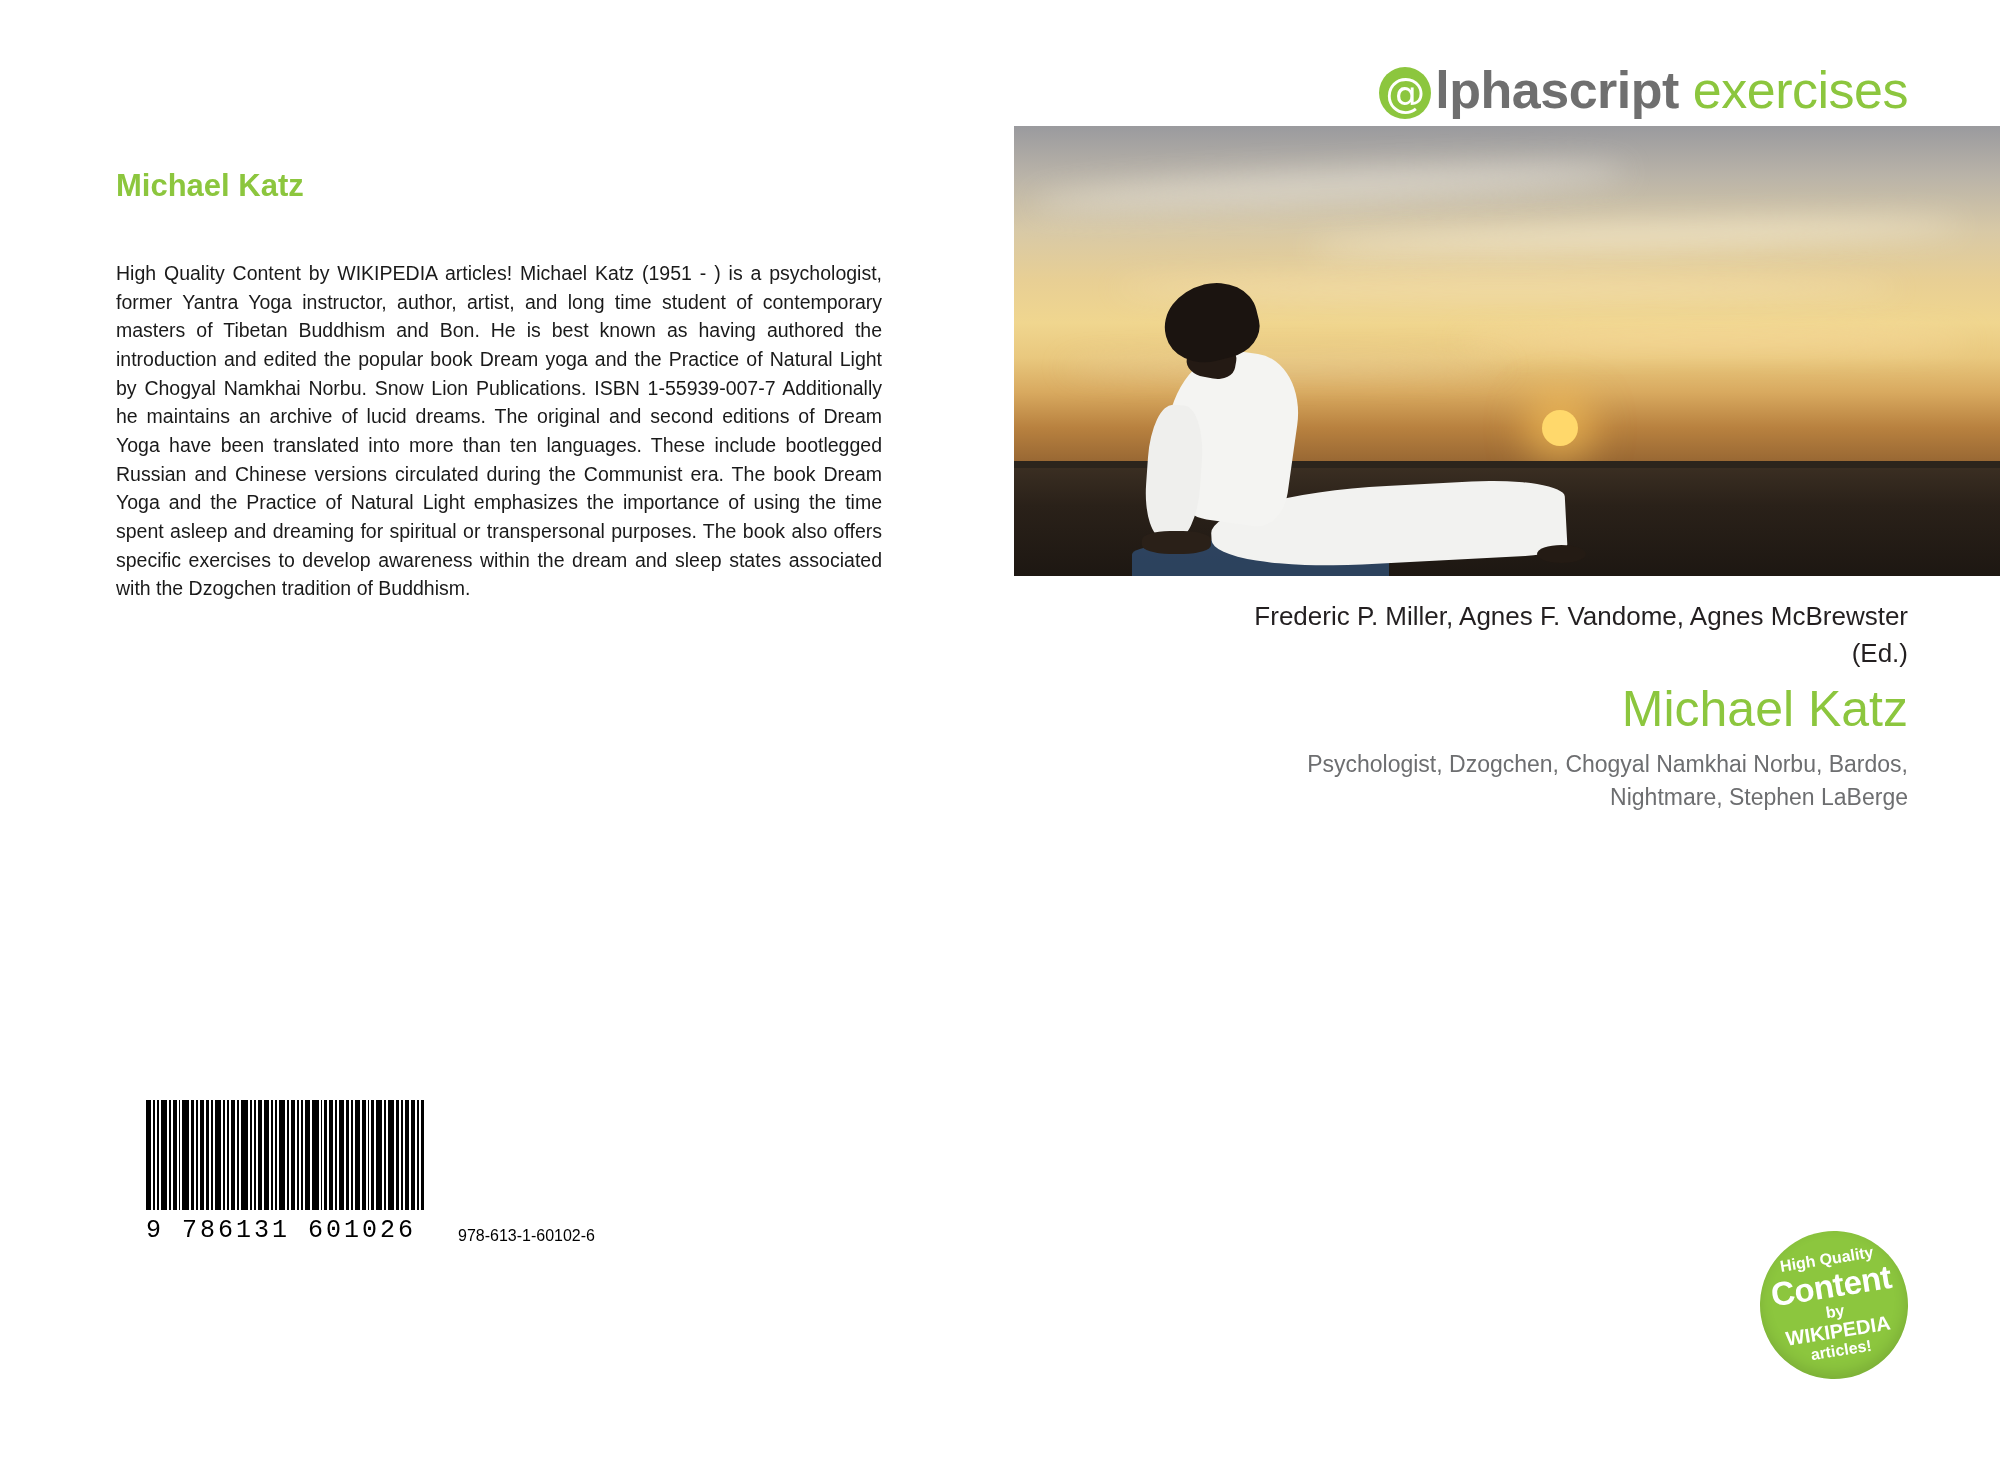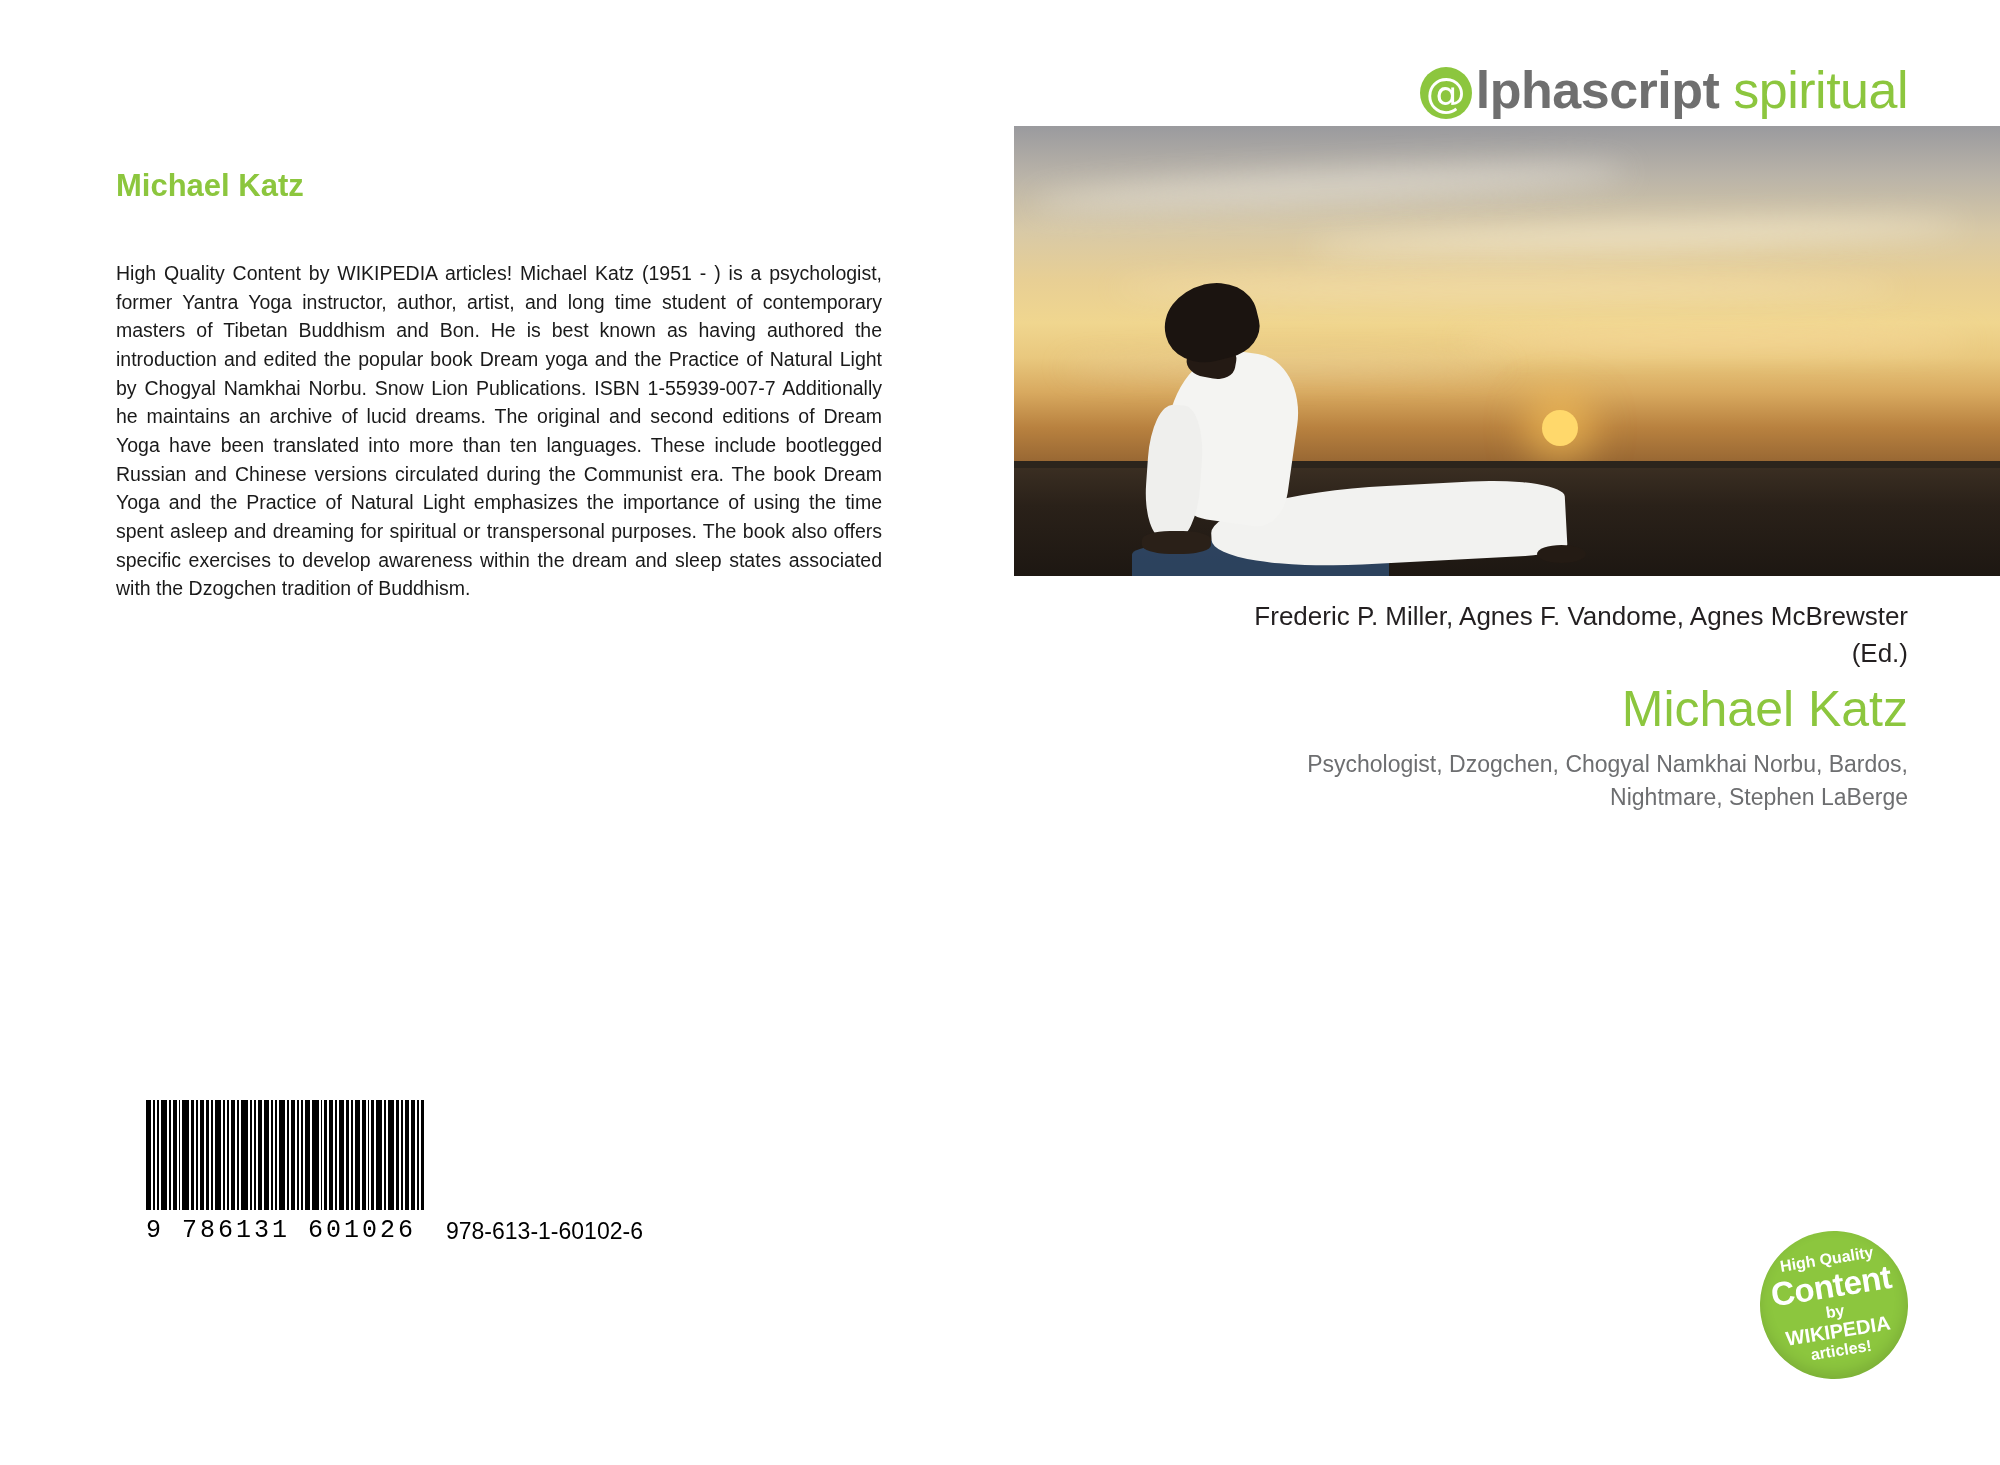--- a/index.html
+++ b/index.html
@@ -106,23 +106,23 @@
     align-items: flex-end;
   }
   #barcode-number {
     font-family: "Liberation Mono", monospace;
     font-size: 25px;
     letter-spacing: 3px;
     color: #000;
     width: 290px;
   }
   #isbn-text {
-    font-size: 23px;
+    font-size: 16px;
     color: #000;
-    margin-left: 10px;
+    margin-left: 22px;
     font-family: "Liberation Sans", sans-serif;
   }
 
   
   #front-cover {
     position: absolute;
     left: 1000px; top: 0;
     width: 1000px; height: 1465px;
   }
 
@@ -295,21 +295,21 @@
   #wiki-seal .l5 { font-size: 16px; font-weight: bold; }
 </style>
 </head>
 <body>
 
 <div id="cover">
 
   <div id="publisher-logo">
     <span class="logo-mark">@</span>
     <span class="logo-word1">lphascript</span>
-    <span class="logo-word2">spiritual</span>
+    <span class="logo-word2">exercises</span>
   </div>
 
   <div id="back-cover">
 
     <div id="back-title">Michael Katz</div>
 
     <div id="back-blurb">High Quality Content by WIKIPEDIA articles! Michael Katz (1951 - ) is a psychologist, former Yantra Yoga instructor, author, artist, and long time student of contemporary masters of Tibetan Buddhism and Bon. He is best known as having authored the introduction and edited the popular book Dream yoga and the Practice of Natural Light by Chogyal Namkhai Norbu. Snow Lion Publications. ISBN 1-55939-007-7 Additionally he maintains an archive of lucid dreams. The original and second editions of Dream Yoga have been translated into more than ten languages. These include bootlegged Russian and Chinese versions circulated during the Communist era. The book Dream Yoga and the Practice of Natural Light emphasizes the importance of using the time spent asleep and dreaming for spiritual or transpersonal purposes. The book also offers specific exercises to develop awareness within the dream and sleep states associated with the Dzogchen tradition of Buddhism.</div>
 
     <div id="barcode-block">
       <div id="barcode-bars">

